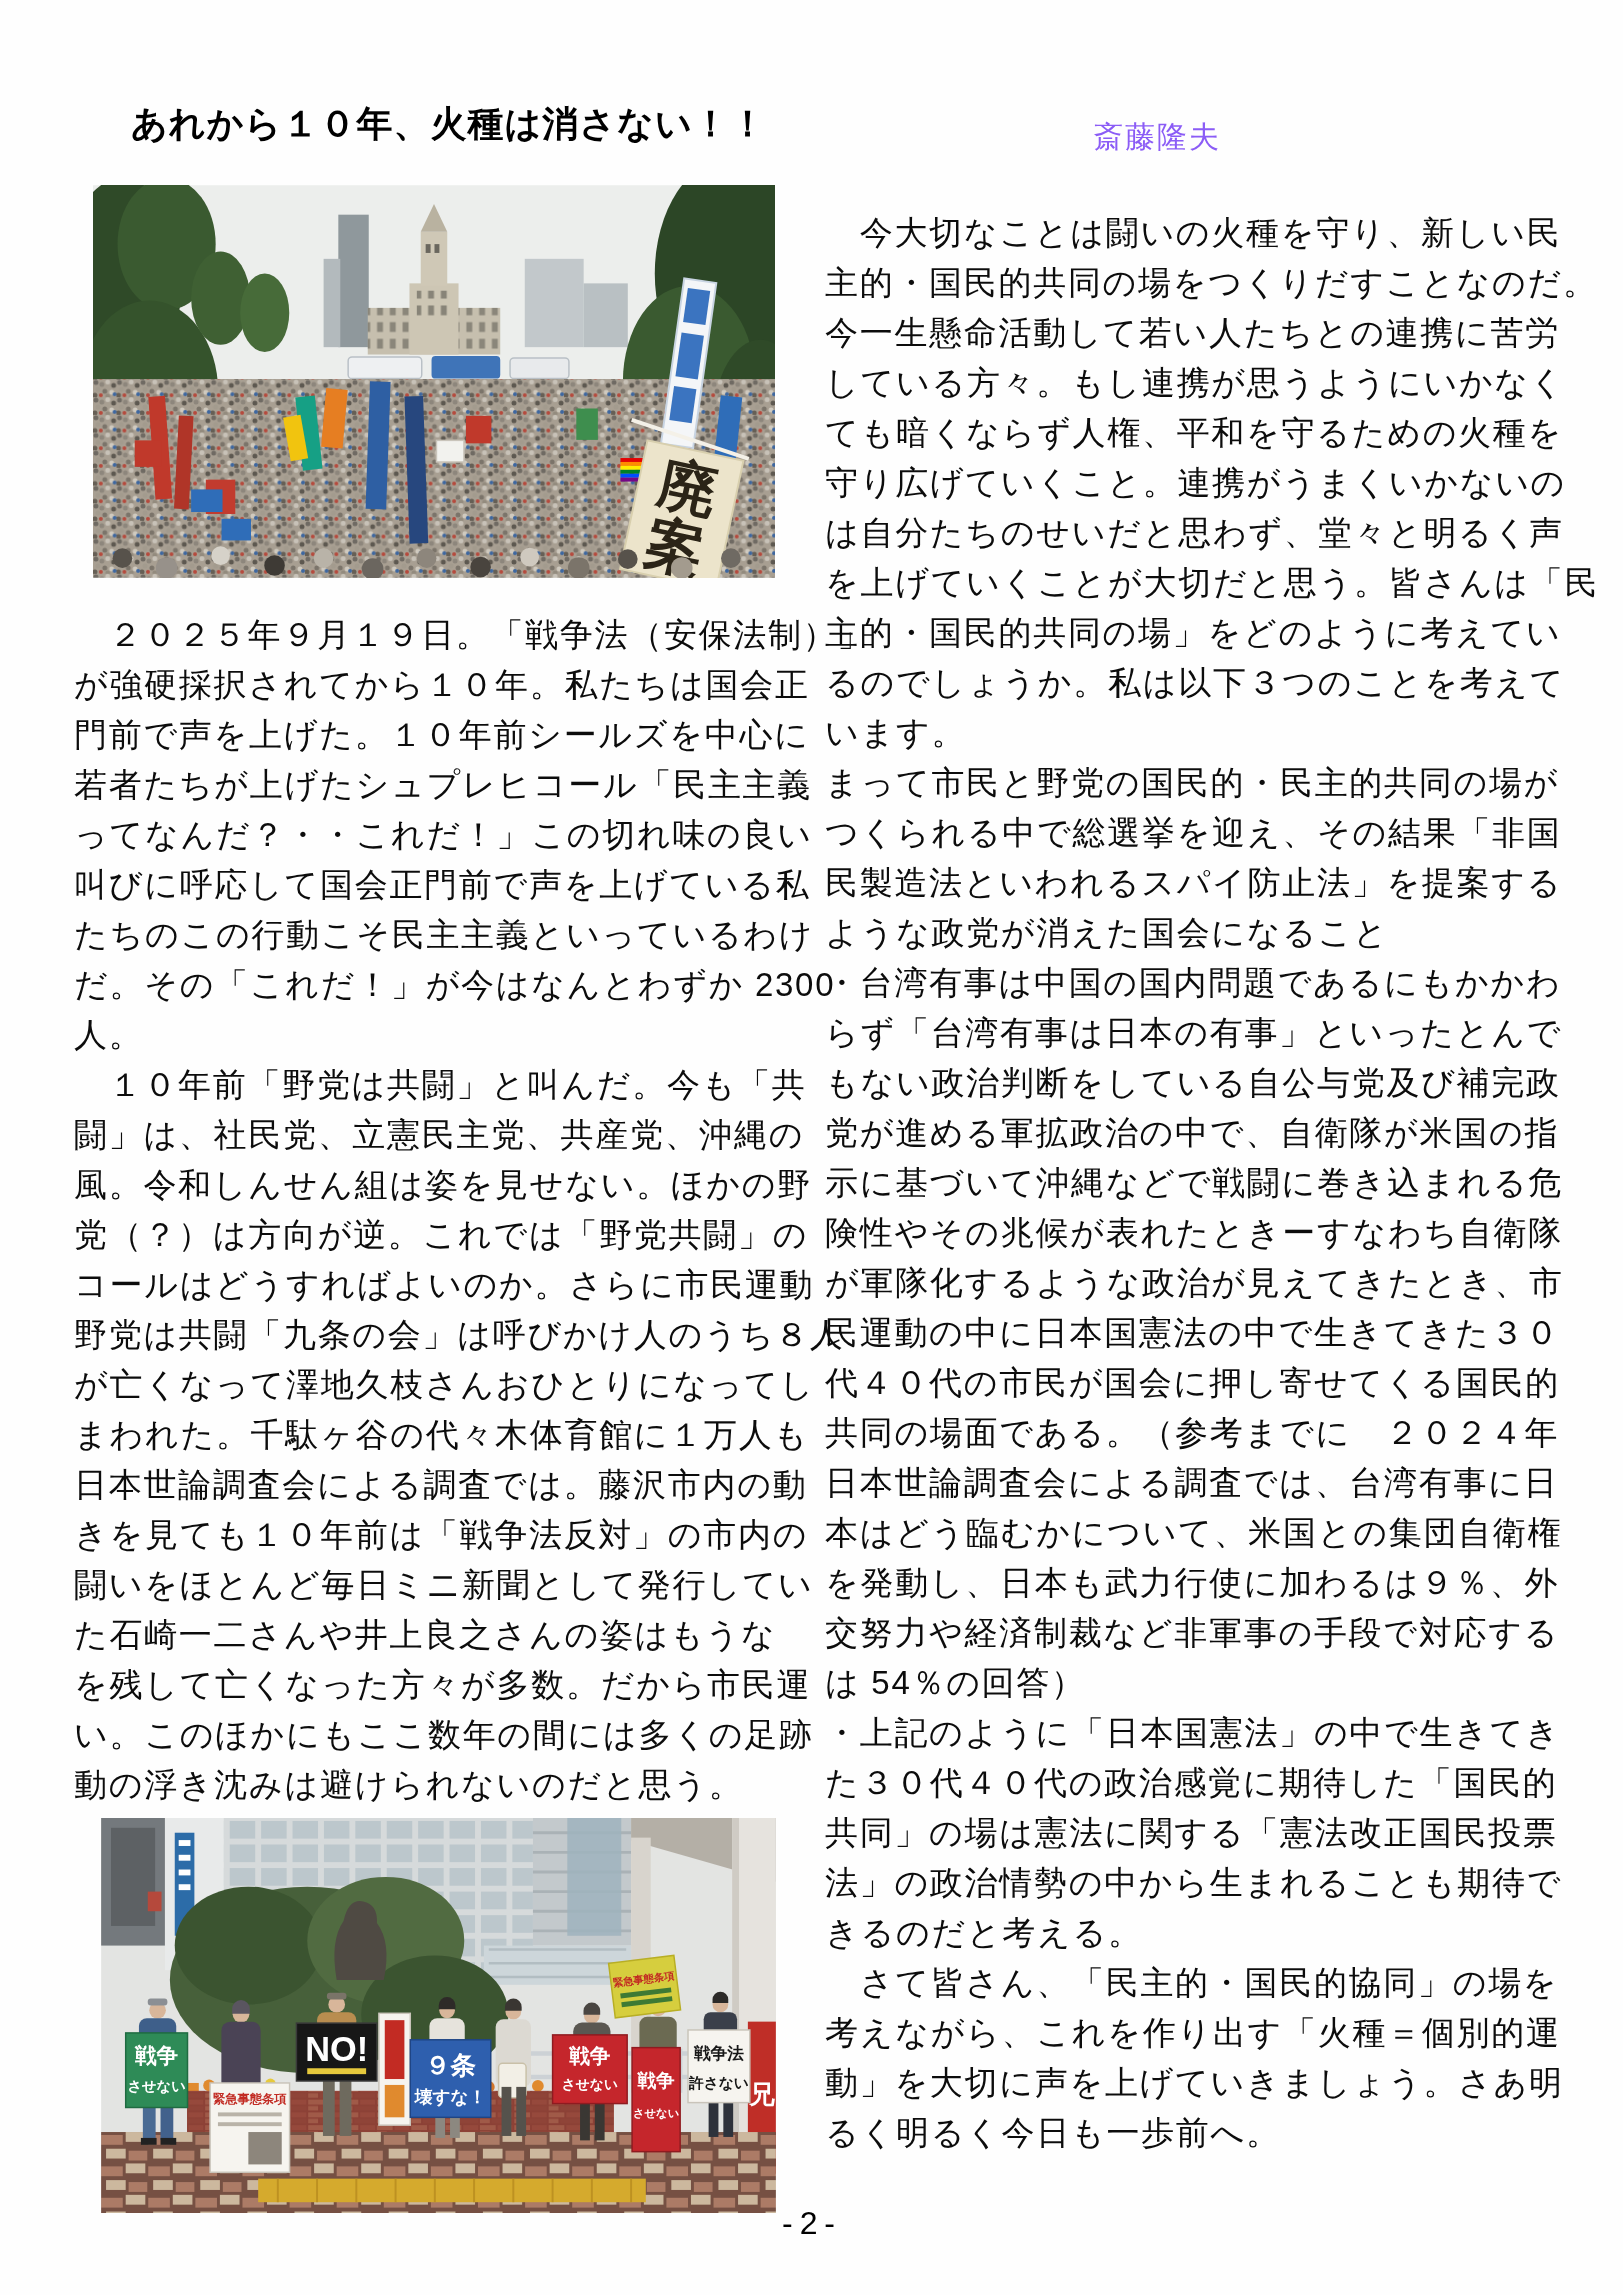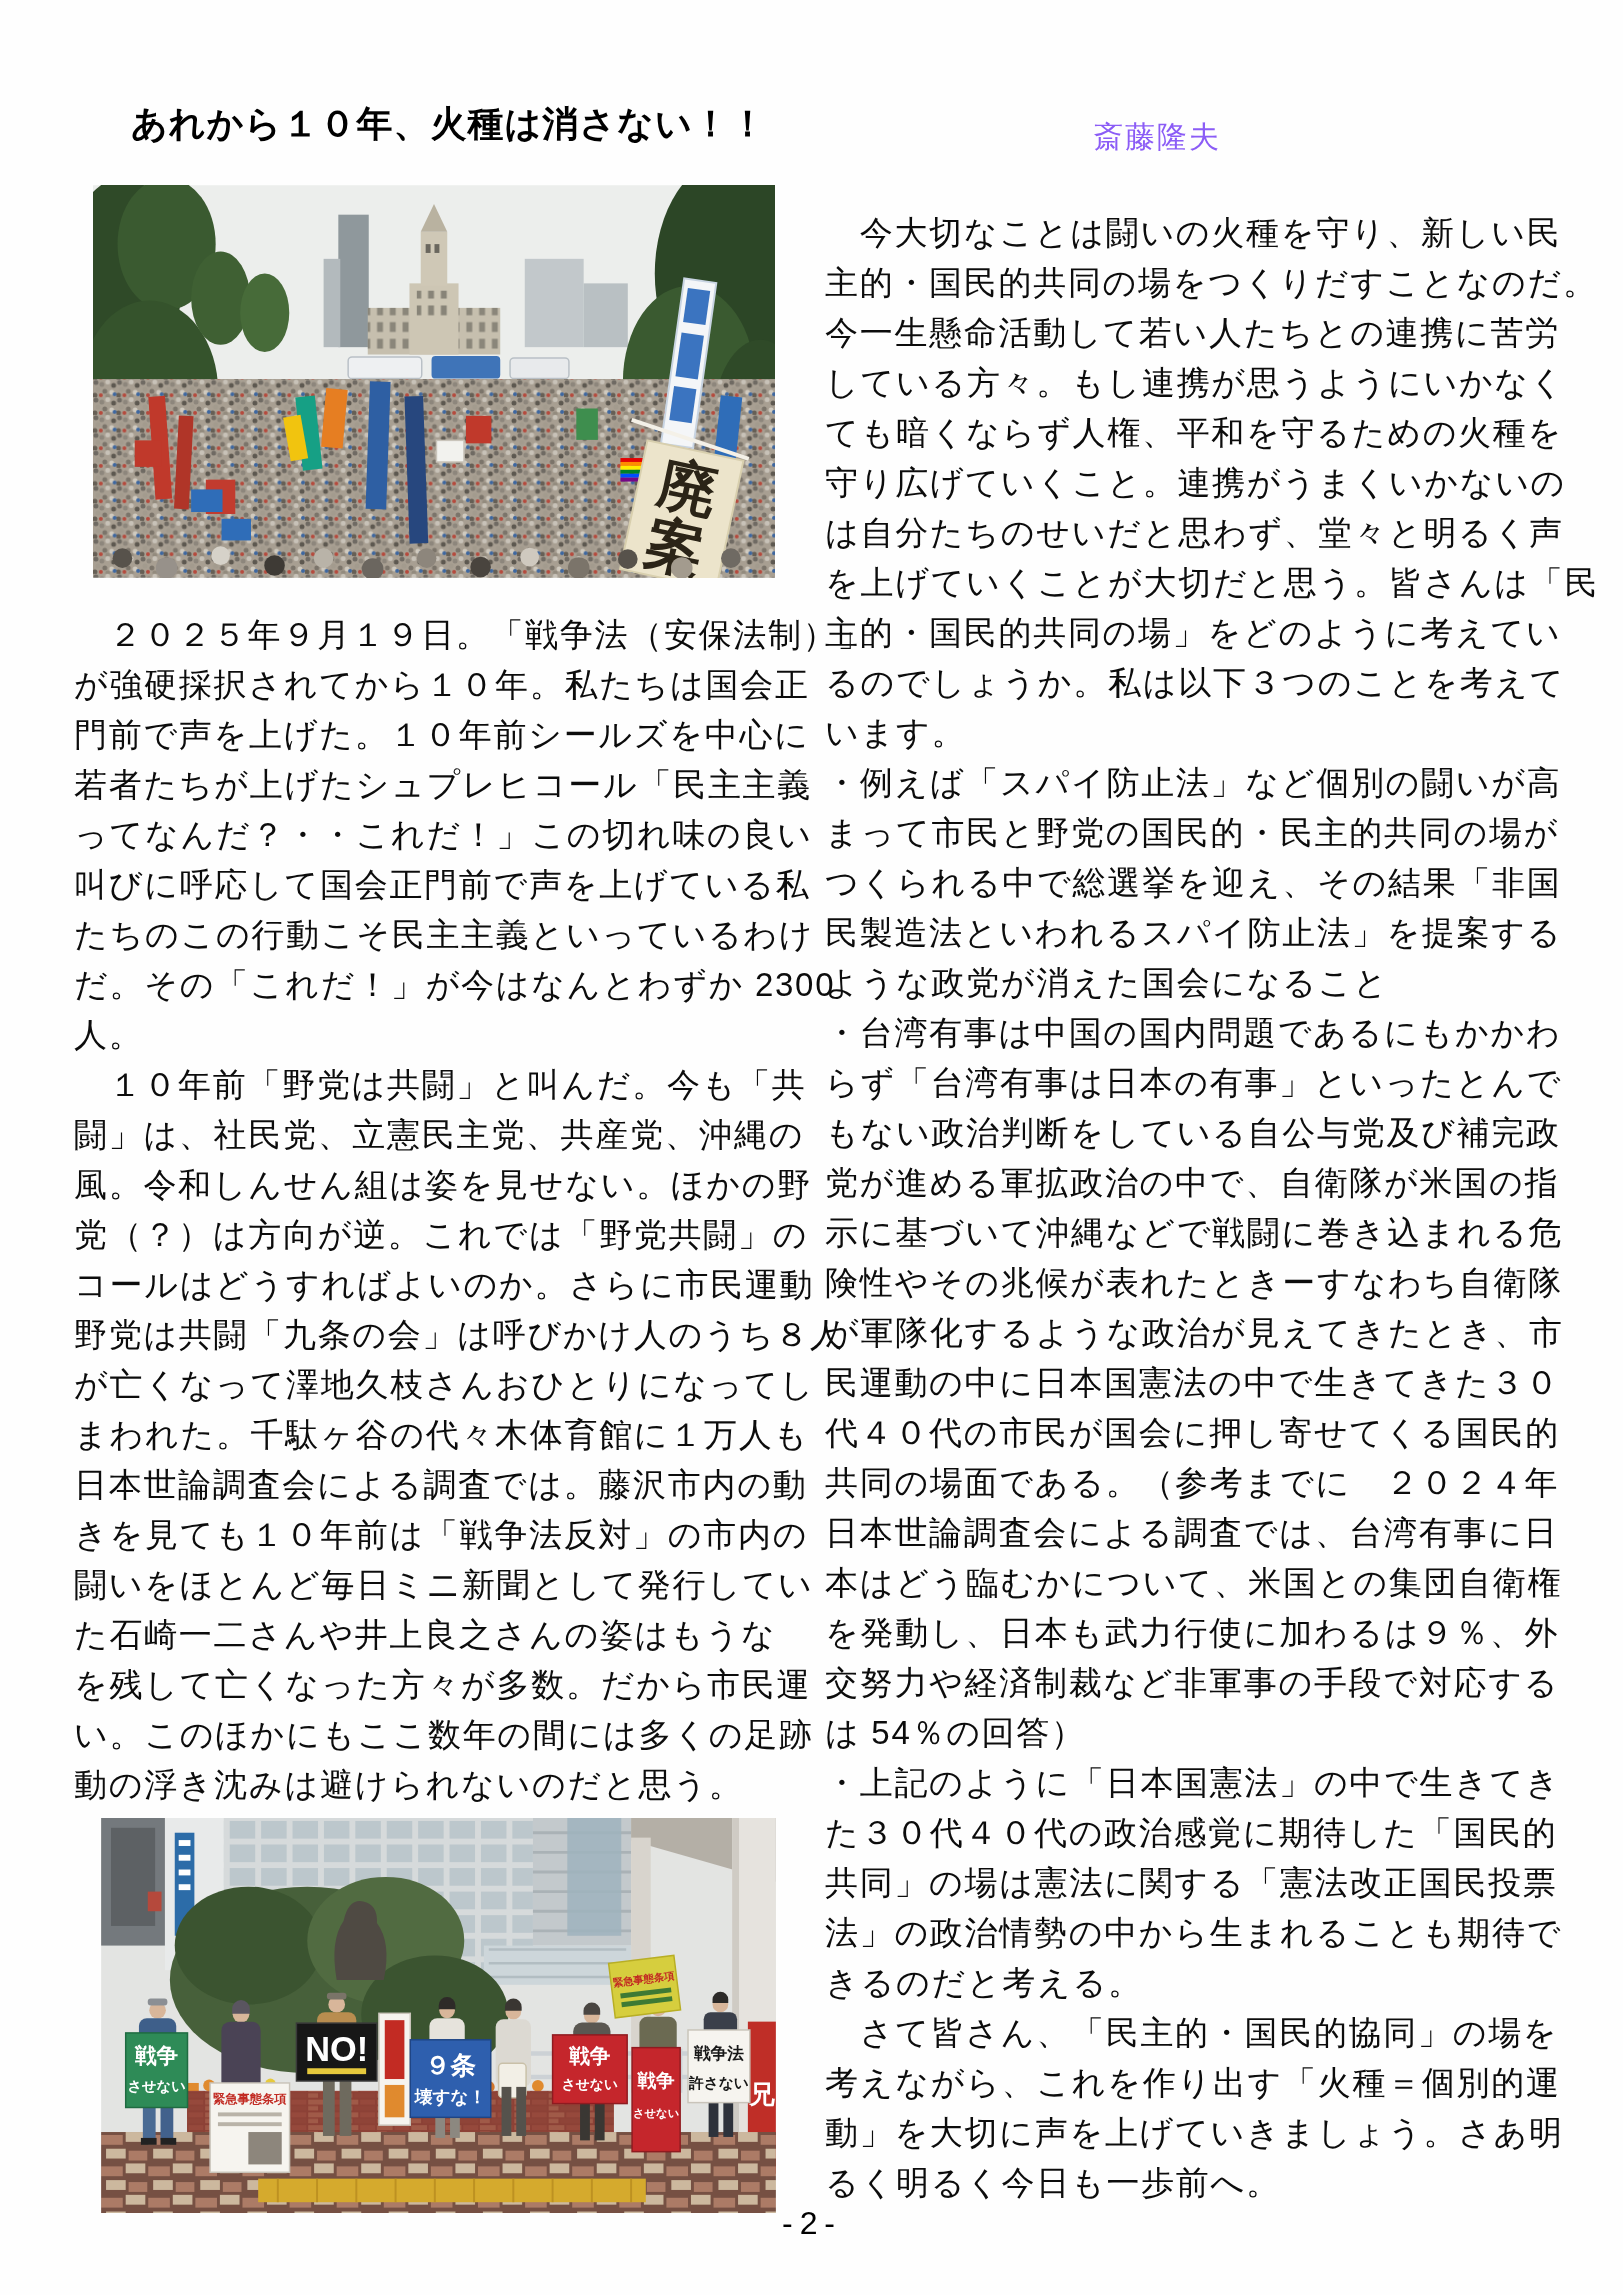--- a/index.html
+++ b/index.html
@@ -175,21 +175,20 @@
       <div class="tline">主的・国民的共同の場をつくりだすことなのだ。</div>
       <div class="tline">今一生懸命活動して若い人たちとの連携に苦労</div>
       <div class="tline">している方々。もし連携が思うようにいかなく</div>
       <div class="tline">ても暗くならず人権、平和を守るための火種を</div>
       <div class="tline">守り広げていくこと。連携がうまくいかないの</div>
       <div class="tline">は自分たちのせいだと思わず、堂々と明るく声</div>
       <div class="tline">を上げていくことが大切だと思う。皆さんは「民</div>
       <div class="tline">主的・国民的共同の場」をどのように考えてい</div>
       <div class="tline">るのでしょうか。私は以下３つのことを考えて</div>
       <div class="tline">います。</div>
-      <div class="tline">・例えば「スパイ防止法」など個別の闘いが高</div>
       <div class="tline">まって市民と野党の国民的・民主的共同の場が</div>
       <div class="tline">つくられる中で総選挙を迎え、その結果「非国</div>
       <div class="tline">民製造法といわれるスパイ防止法」を提案する</div>
       <div class="tline">ような政党が消えた国会になること</div>
       <div class="tline">・台湾有事は中国の国内問題であるにもかかわ</div>
       <div class="tline">らず「台湾有事は日本の有事」といったとんで</div>
       <div class="tline">もない政治判断をしている自公与党及び補完政</div>
       <div class="tline">党が進める軍拡政治の中で、自衛隊が米国の指</div>
       <div class="tline">示に基づいて沖縄などで戦闘に巻き込まれる危</div>
       <div class="tline"><span>険性やその兆候が表れたときー</span><span class="serif">すなわち自衛隊</span></div>

